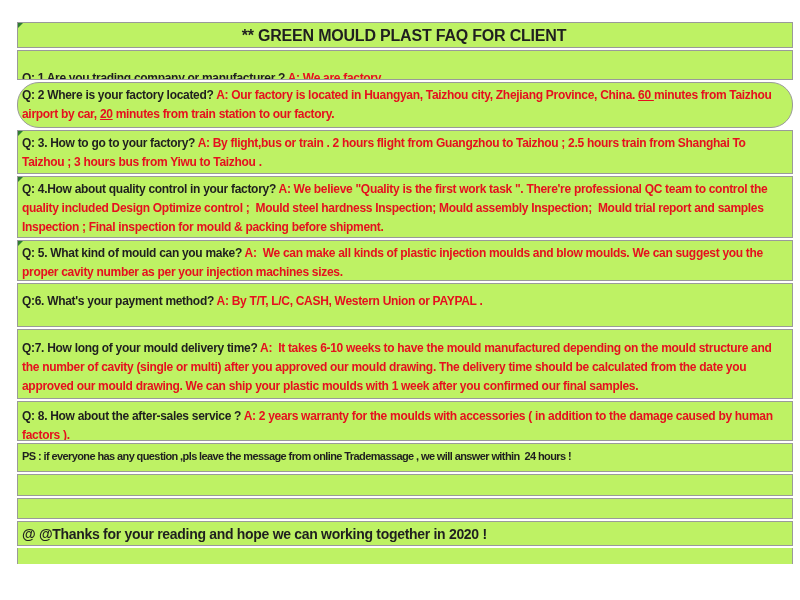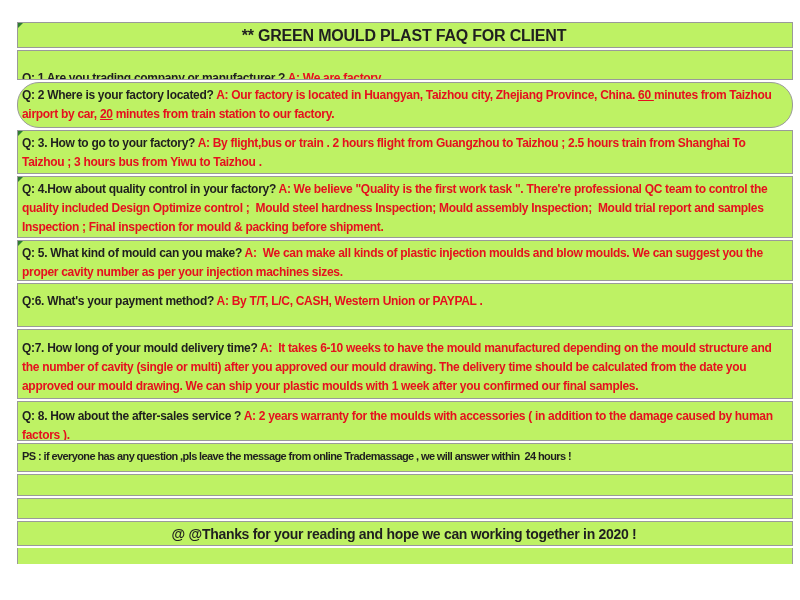--- a/index.html
+++ b/index.html
@@ -37,21 +37,21 @@
   .row:nth-child(3){height:46px;border-radius:22px;}
   .row:nth-child(4){height:44px;}
   .row:nth-child(5){height:62px;}
   .row:nth-child(6){height:41px;}
   .row:nth-child(7){height:44px;padding-top:8px;white-space:pre;}
   .row:nth-child(8){height:70px;padding-top:9px;}
   .row:nth-child(9){height:40px;padding-top:5px;}
   .row:nth-child(10){height:29px;font-size:11px;letter-spacing:-0.6px;white-space:pre;}
   .row:nth-child(11){height:22px;}
   .row:nth-child(12){height:21px;}
-  .row:nth-child(13){height:25px;padding-top:3px;font-size:14px;white-space:pre;text-align:center;}
+  .row:nth-child(13){height:25px;padding-top:3px;font-size:14px;white-space:pre;}
   .row:nth-child(14){height:16px;border-top:none;border-bottom:none;}
 </style>
 </head>
 <body>
 
 <div class="sheet">
     <div class="row title"><span class="marker"></span><span class="seg t">** GREEN MOULD PLAST FAQ FOR CLIENT</span></div>
     <div class="row qa"><span class="seg q">Q: 1 Are you trading company or manufacturer ? </span><span class="seg a">A: We are factory.</span></div>
     <div class="row qa"><span class="seg q">Q: 2 Where is your factory located? </span><span class="seg a">A: Our factory is located in Huangyan, Taizhou city, Zhejiang Province, China. </span><span class="seg a u">60 </span><span class="seg a">minutes from Taizhou airport by car, </span><span class="seg a u">20</span><span class="seg a"> minutes from train station to our factory.</span></div>
     <div class="row qa"><span class="marker"></span><span class="seg q">Q: 3. How to go to your factory? </span><span class="seg a">A: By flight,bus or train . 2 hours flight from Guangzhou to Taizhou ; 2.5 hours train from Shanghai To Taizhou ; 3 hours bus from Yiwu to Taizhou .</span></div>

